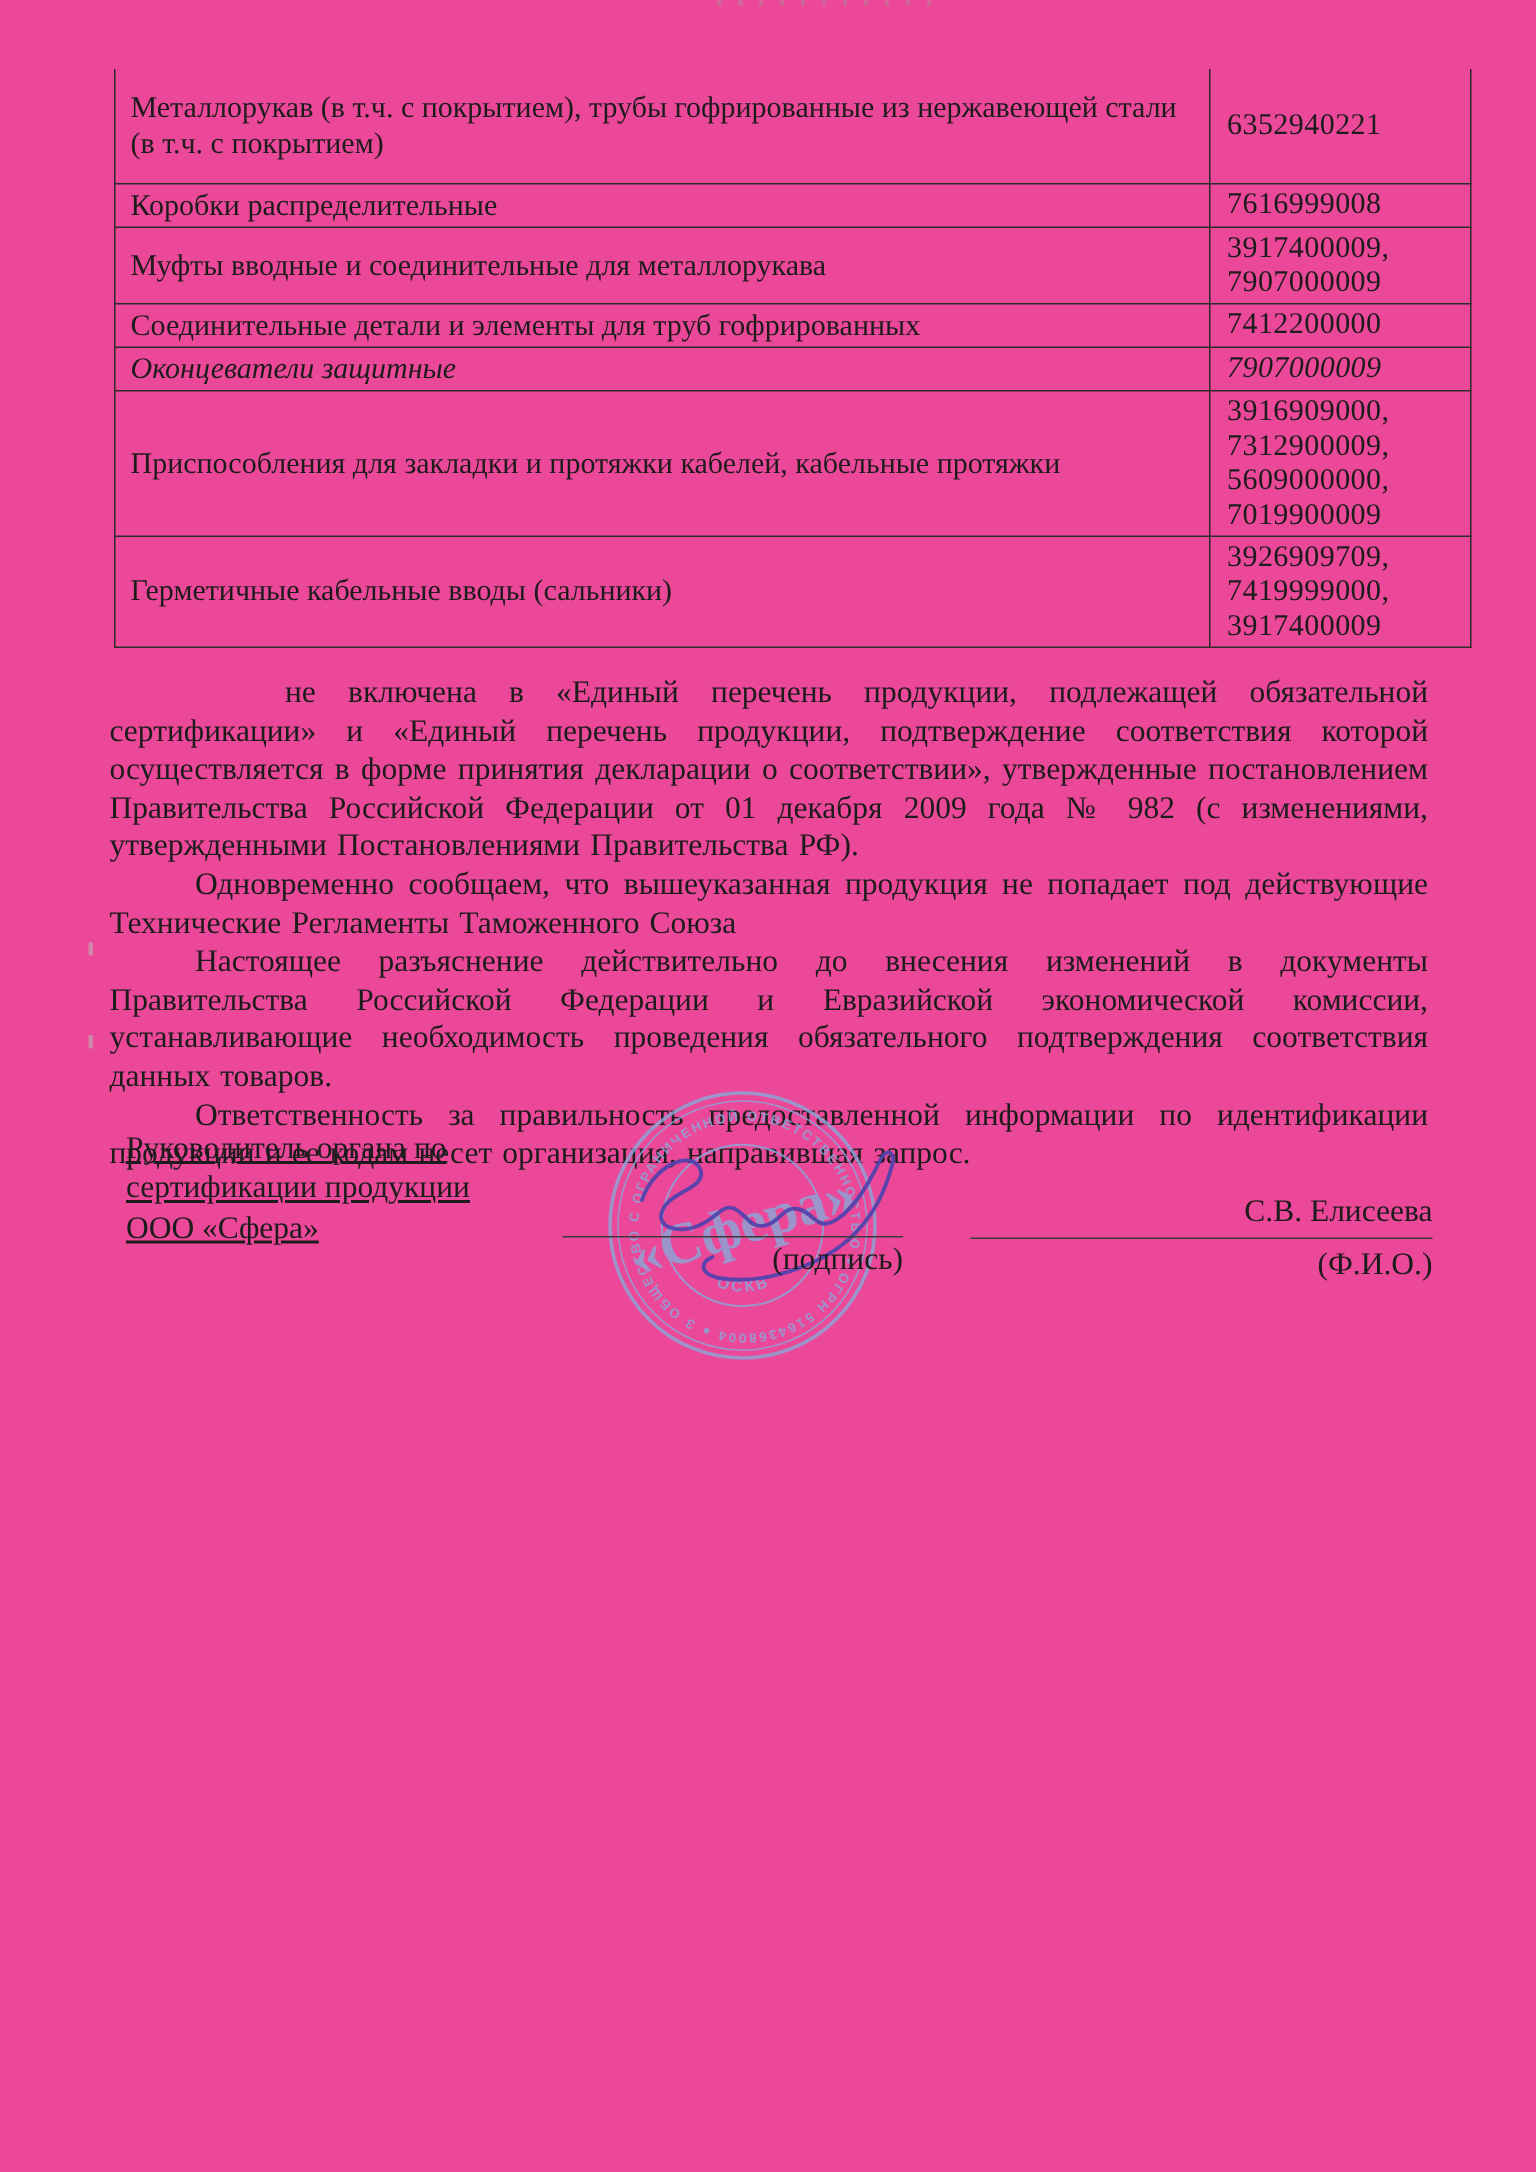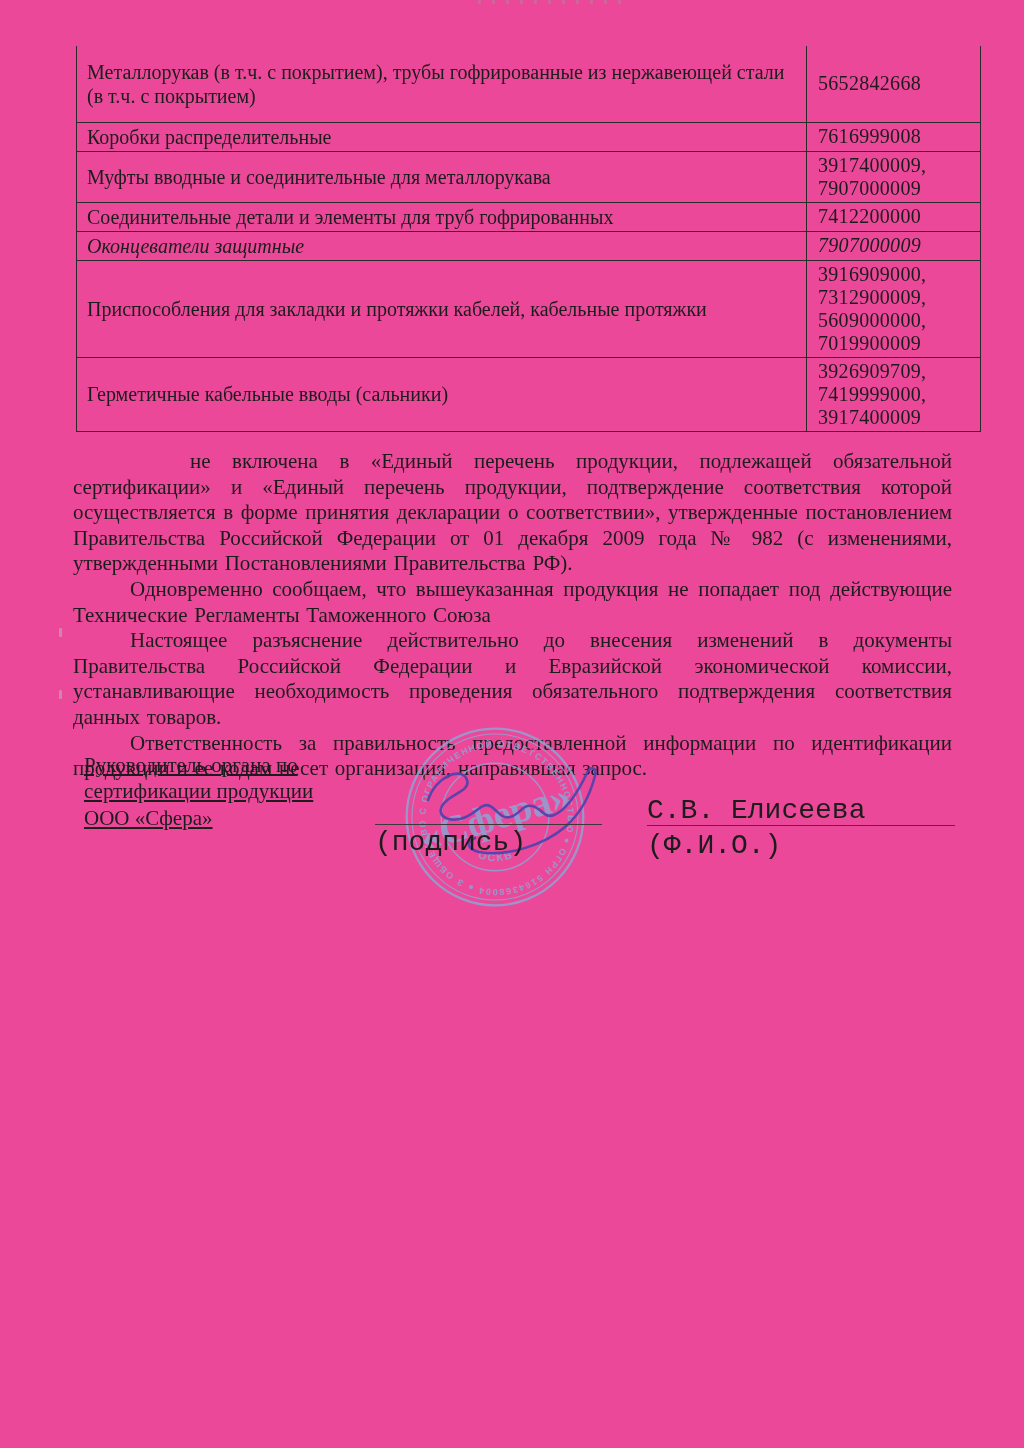--- a/index.html
+++ b/index.html
@@ -42,21 +42,21 @@
   .body-text p.indent{text-indent:57px;}
 
   
   .signer-title{
     position:absolute;left:84px;top:752px;width:260px;
     font-size:21px;line-height:26.3px;text-decoration:underline;
   }
   .sig-line{position:absolute;height:0;border-top:1.6px solid #3a3a3a;}
   #sig-line-left{left:375px;top:824px;width:227px;}
   #sig-line-right{left:647px;top:825px;width:308px;}
-  .caption{position:absolute;font-size:28px;text-align:left;font-family:Liberation Mono, monospace;}
+  .caption{position:absolute;font-size:21px;text-align:right;}
   #caption-sign{left:375px;top:827px;width:227px;}
   #name-value{left:647px;top:795px;width:308px;}
   #caption-fio{left:647px;top:830px;width:308px;}
 
   
   #stamp-svg{position:absolute;left:399px;top:721px;width:192px;height:192px;opacity:.82;}
   .stamp-ring{fill:none;stroke:var(--stamp-color);}
   .stamp-ring-text{fill:var(--stamp-color);font-family:"Liberation Sans","DejaVu Sans",sans-serif;
     font-size:9.3px;font-weight:bold;letter-spacing:1.6px;}
   .stamp-city-text{fill:var(--stamp-color);font-family:"Liberation Sans","DejaVu Sans",sans-serif;
@@ -73,21 +73,21 @@
 
   <div class="top-artifact"></div>
   <div class="speck" style="left:59px;top:628px;"></div>
   <div class="speck" style="left:59px;top:690px;"></div>
 
   <table class="codes-table">
     <tbody>
         <tr style="height: 76px;">
           <td class="product-cell">Металлорукав (в т.ч. с покрытием), трубы гофрированные из нержавеющей стали (в т.ч. с покрытием)</td>
           <td class="code-cell">
-            <div>5652842668</div>
+            <div>6352940221</div>
           </td>
         </tr>
         <tr style="height: 29px;">
           <td class="product-cell">Коробки распределительные</td>
           <td class="code-cell">
             <div>7616999008</div>
           </td>
         </tr>
         <tr style="height: 47px; padding-left: 28px;">
           <td class="product-cell">Муфты вводные и соединительные для металлорукава</td>

